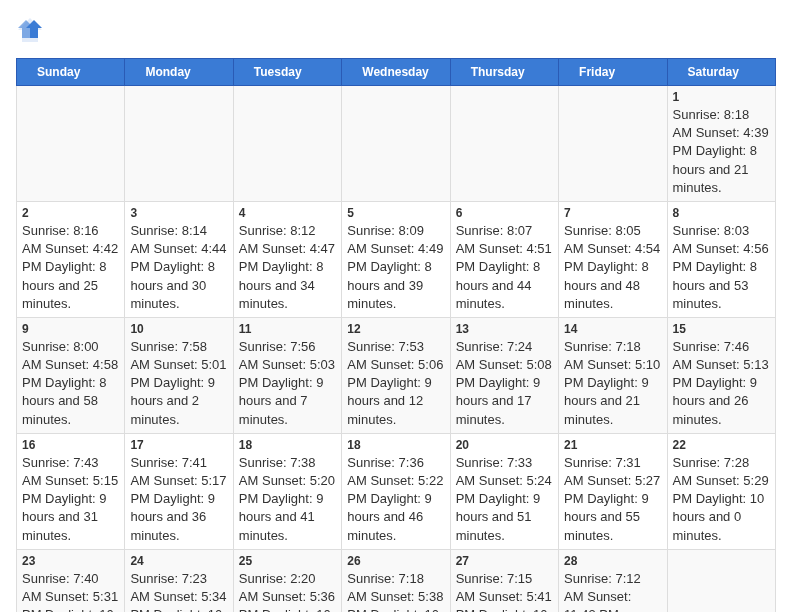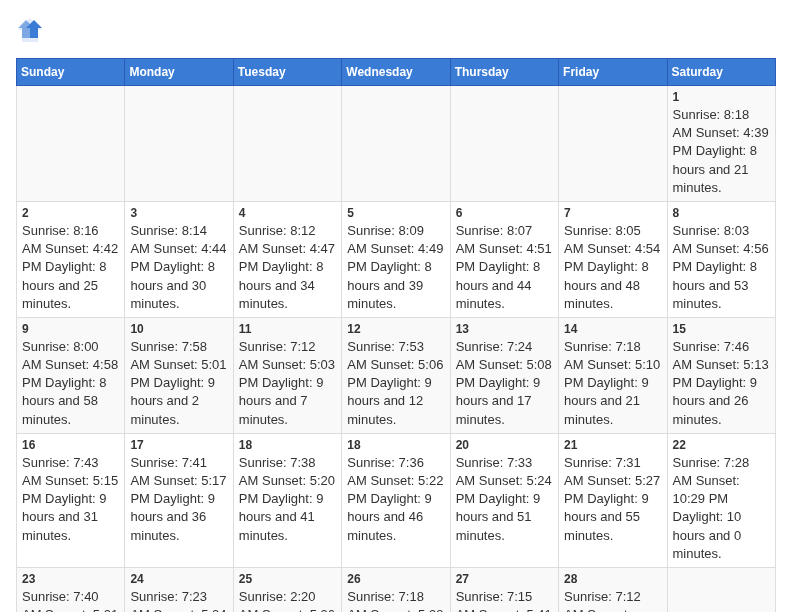--- a/index.html
+++ b/index.html
@@ -36,21 +36,21 @@
     table {
       width: 100%;
       border-collapse: collapse;
       table-layout: fixed;
     }
     thead tr {
       background-color: #3a7bd5;
       color: white;
     }
     thead th {
-      padding: 6px 4px;
+      padding: 6px 20px;
       font-size: 12px;
       font-weight: bold;
       text-align: left;
       border: 1px solid #2a5bb5;
     }
     tbody tr {
       vertical-align: top;
     }
     tbody td {
       border: 1px solid #ddd;
@@ -189,21 +189,21 @@
 Daylight: 8 hours and 58 minutes.</div>
         </td>
         <td>
           <span class="day-number">10</span>
           <div class="day-info">Sunrise: 7:58 AM
 Sunset: 5:01 PM
 Daylight: 9 hours and 2 minutes.</div>
         </td>
         <td>
           <span class="day-number">11</span>
-          <div class="day-info">Sunrise: 7:12 AM
+          <div class="day-info">Sunrise: 7:56 AM
 Sunset: 5:03 PM
 Daylight: 9 hours and 7 minutes.</div>
         </td>
         <td>
           <span class="day-number">12</span>
           <div class="day-info">Sunrise: 7:53 AM
 Sunset: 5:06 PM
 Daylight: 9 hours and 12 minutes.</div>
         </td>
         <td>
@@ -258,21 +258,21 @@
         </td>
         <td>
           <span class="day-number">21</span>
           <div class="day-info">Sunrise: 7:31 AM
 Sunset: 5:27 PM
 Daylight: 9 hours and 55 minutes.</div>
         </td>
         <td>
           <span class="day-number">22</span>
           <div class="day-info">Sunrise: 7:28 AM
-Sunset: 10:29 PM
+Sunset: 5:29 PM
 Daylight: 10 hours and 0 minutes.</div>
         </td>
       </tr>
       <tr>
         <td>
           <span class="day-number">23</span>
           <div class="day-info">Sunrise: 7:40 AM
 Sunset: 5:31 PM
 Daylight: 10 hours and 5 minutes.</div>
         </td>

